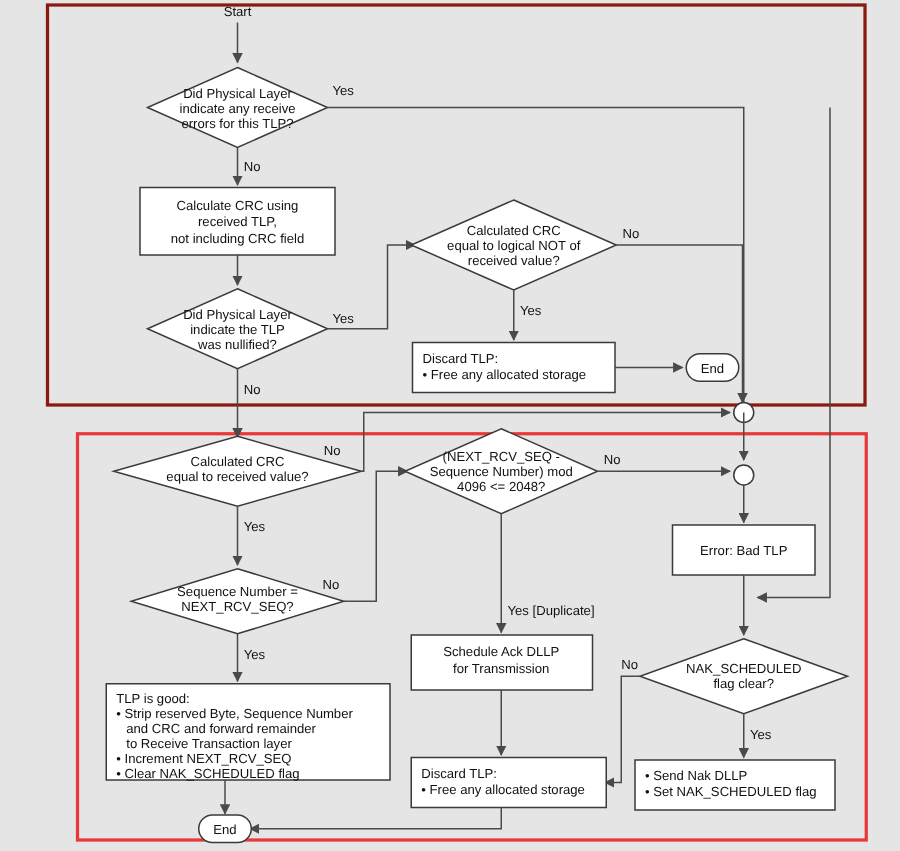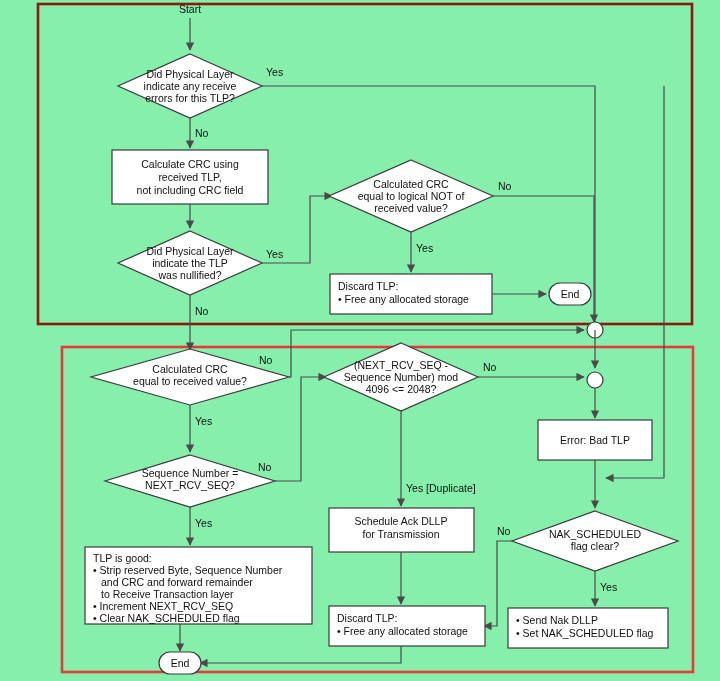--- a/index.html
+++ b/index.html
@@ -1,17 +1,17 @@
 <!DOCTYPE html>
 <html><head>
 <meta charset="utf-8">
 <style>
   html,body{margin:0;padding:0;background:#ffffff;}
   body{font-family:"Liberation Sans", sans-serif;}
-  #stage{position:relative;width:720px;height:681px;background:#86efac;overflow:hidden;}
+  #stage{position:relative;width:720px;height:681px;background:#e5e5e5;overflow:hidden;}
   #stage svg{position:absolute;left:0;top:0;}
   .nodeText{font-family:"Liberation Sans", sans-serif;font-size:10.5px;fill:#111111;}
   .edgeText{font-family:"Liberation Sans", sans-serif;font-size:10.5px;fill:#111111;}
   .boxText{font-family:"Liberation Sans", sans-serif;font-size:10.5px;fill:#111111;}
   .shape{fill:#ffffff;stroke:#3a3a3a;stroke-width:1.2;}
   .term{fill:#ffffff;stroke:#3a3a3a;stroke-width:1.2;}
   .conn{fill:#ffffff;stroke:#3a3a3a;stroke-width:1.2;}
   .line{stroke:#4a4a4a;stroke-width:1.2;fill:none;}
   .grp{fill:none;stroke-width:2.6;}
 </style>

